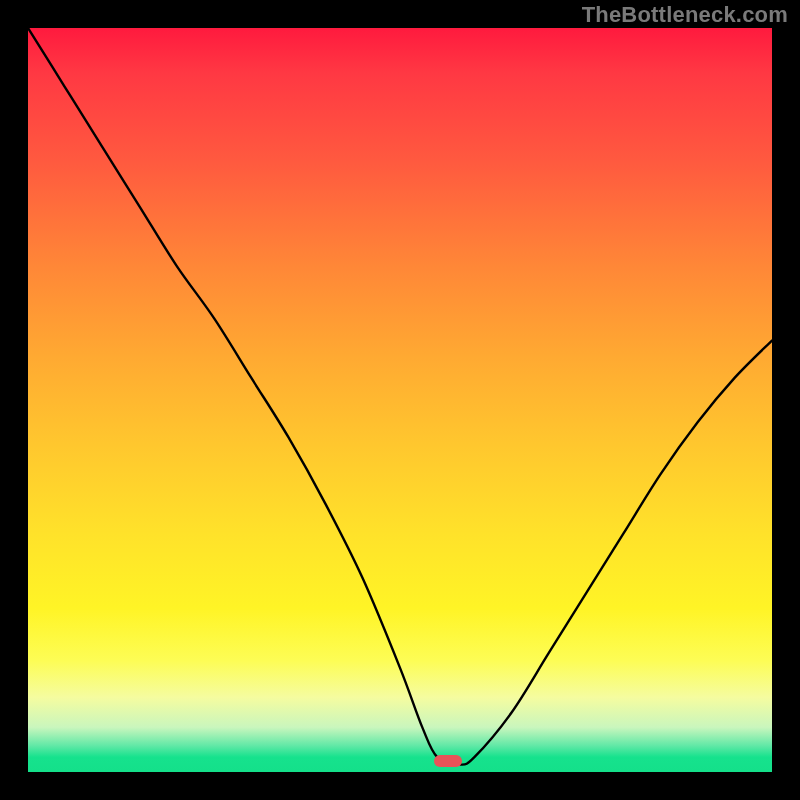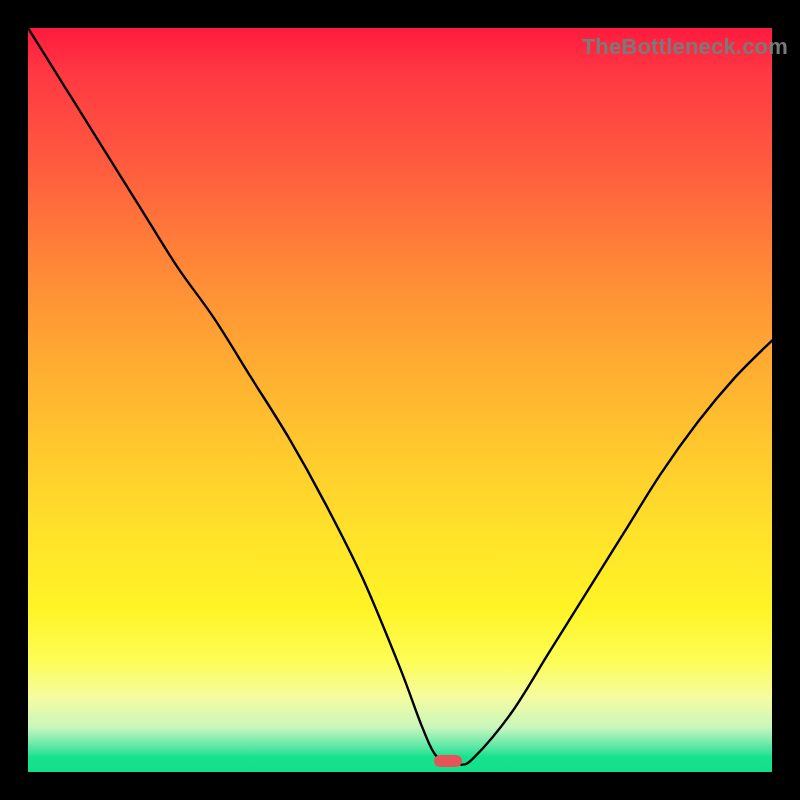--- a/index.html
+++ b/index.html
@@ -19,21 +19,20 @@
   }
   .watermark {
     position: absolute;
     top: 2px;
     right: 12px;
     color: #7a7a7a;
     font-size: 22px;
     font-weight: 600;
     letter-spacing: 0.2px;
     z-index: 10;
-    margin-top: 32px;
   }
   
   .plot {
     position: absolute;
     left: 28px;
     top: 28px;
     width: 744px;   
     height: 744px;  
     overflow: hidden;
   }

